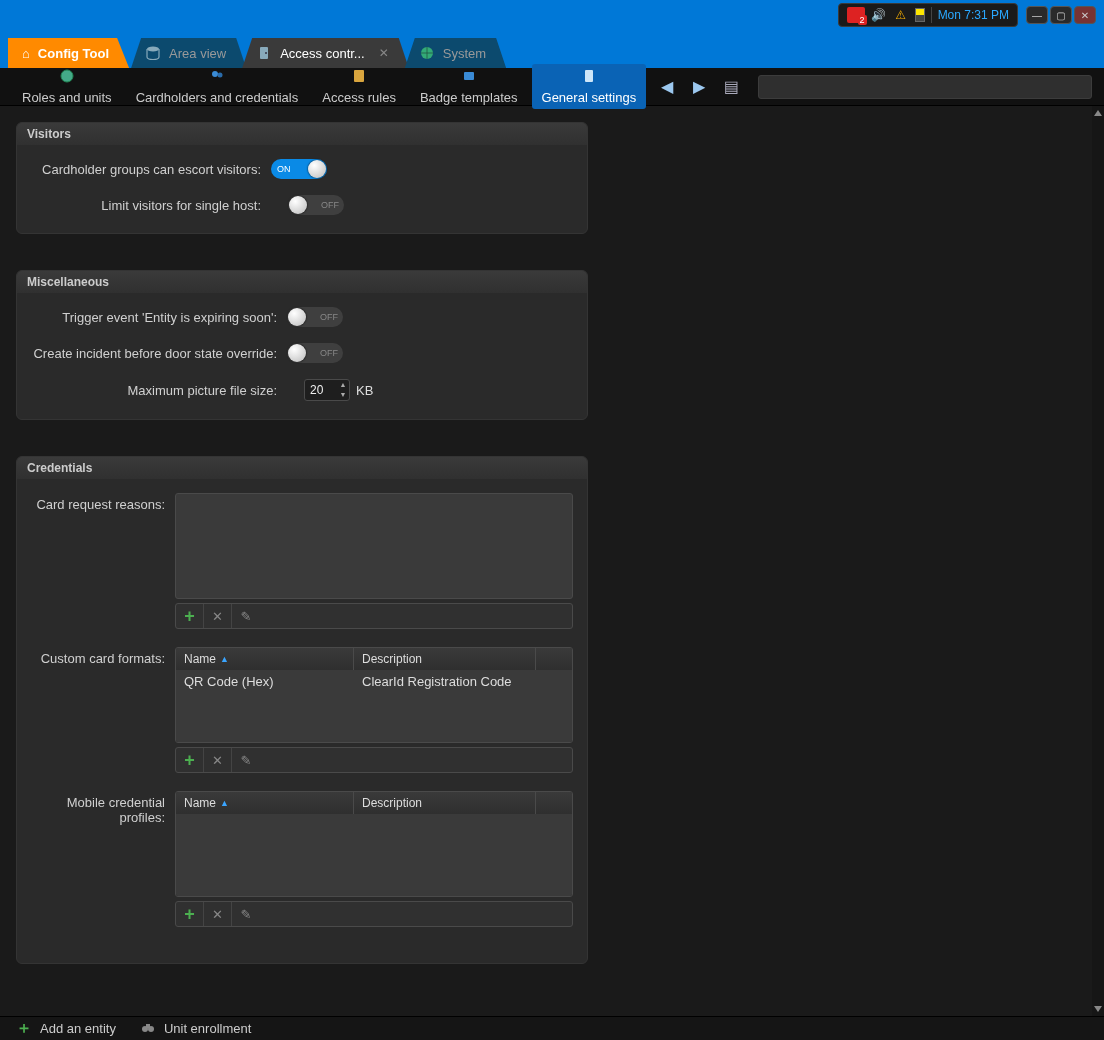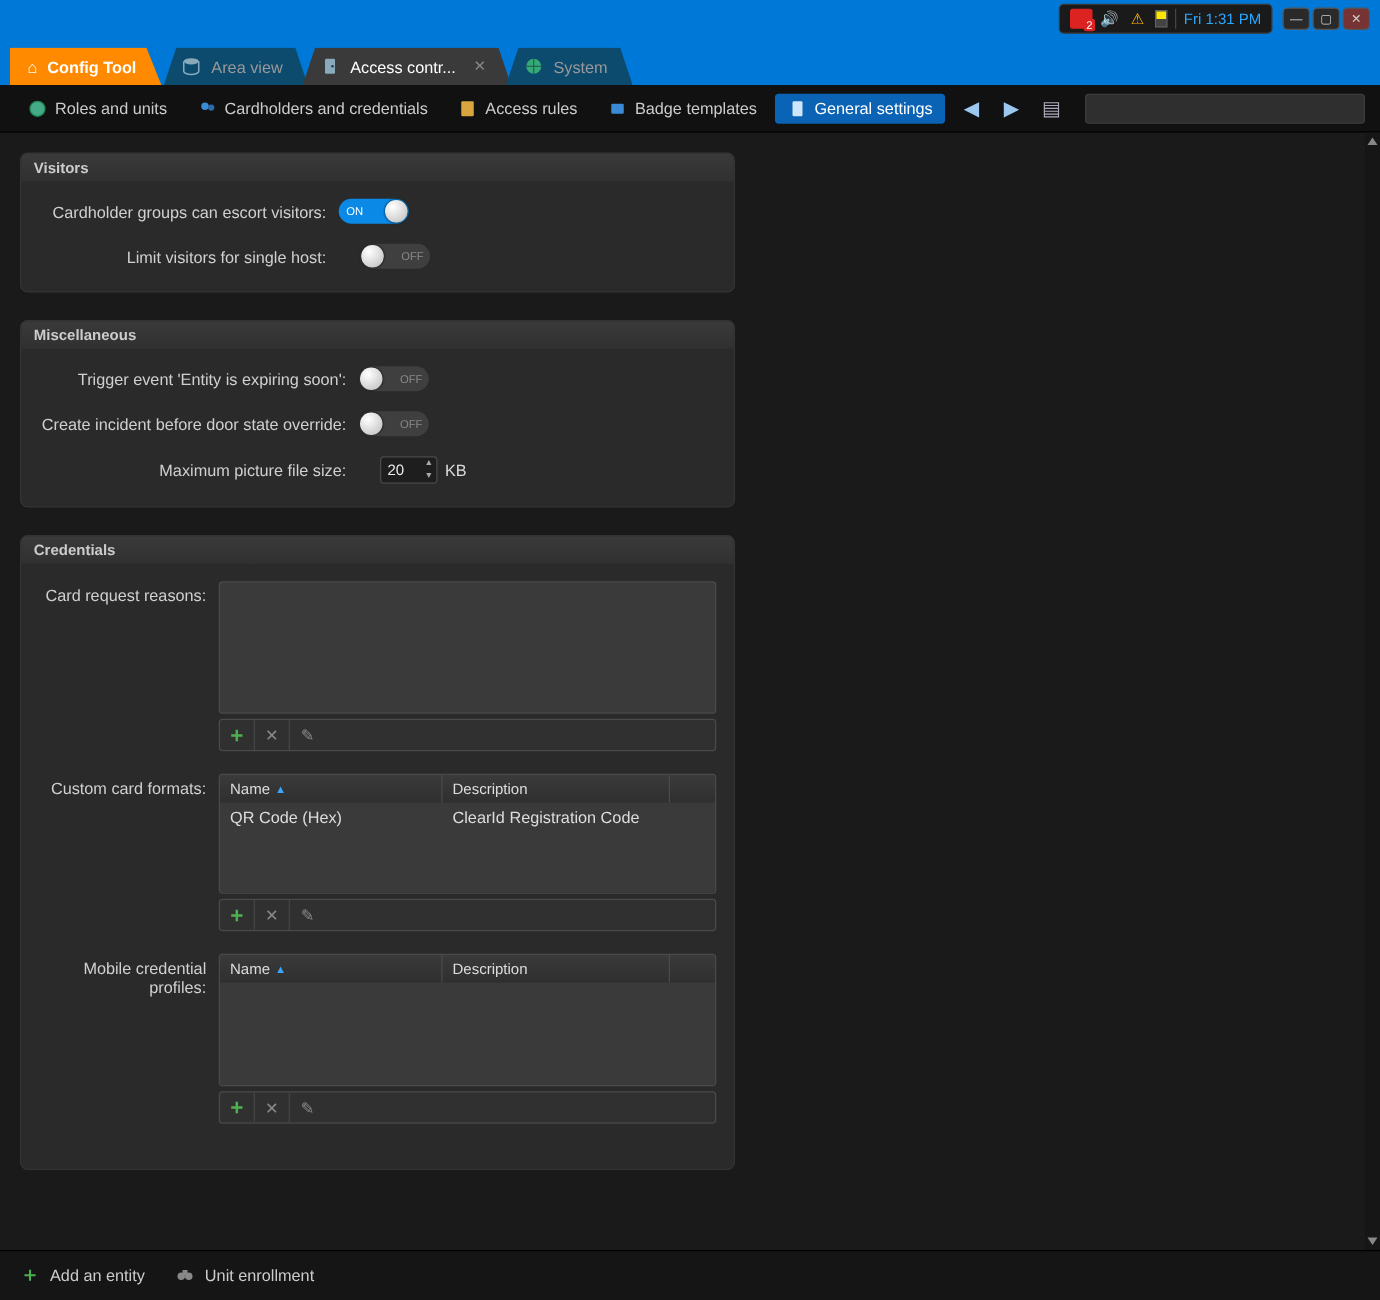--- a/index.html
+++ b/index.html
@@ -28,35 +28,35 @@
 .apptab.access{ background:#3a3a3a; color:#fff; margin-left:-4px; clip-path: polygon(10px 0, calc(100% - 10px) 0, 100% 100%, 0 100%);}
 .apptab.system{ background:#0c4a6e; margin-left:-4px; clip-path: polygon(10px 0, calc(100% - 10px) 0, 100% 100%, 0 100%);}
 .apptab .xclose{ color:#888; margin-left:6px; font-size:12px;}
 .apptab .ticon{ width:16px; height:16px; display:inline-block; }
 
 
 .workarea { position:absolute; top:68px; left:0; right:0; bottom:0; background:#1a1a1a; display:flex; flex-direction:column; }
 
 
 .subnav { height:38px; background:#111; display:flex; align-items:center; padding:0 12px; gap:4px; border-bottom:1px solid #000;}
-.subnav .item{ display:flex; align-items:center; gap:6px; padding:4px 10px; color:#ccc; font-size:13px; border-radius:3px; cursor:pointer; }
+.subnav .item{ display:flex; align-items:center; gap:6px; padding:4px 10px; color:#ccc; font-size:13px; border-radius:3px; cursor:pointer;flex-direction:column; }
 .subnav .item.active{ background:#0a63b5; color:#fff; }
 .subnav .navarrow{ width:22px; height:22px; display:flex; align-items:center; justify-content:center; color:#9cc8ef; cursor:pointer; margin-left:6px; border-radius:2px;}
 .subnav .search{ margin-left:12px; flex:1; height:24px; background:#2f2f2f; border:1px solid #3c3c3c; border-radius:3px; }
 .subnav .grid-ic{ color:#aab; margin-left:6px; }
 
 
 .content{ flex:1; display:flex; position:relative; }
 .scroll{ flex:1; overflow-y:auto; padding:16px; }
 .rhs-scrollbar{ width:12px; background:#161616; position:relative; }
 .rhs-scrollbar::before, .rhs-scrollbar::after{ content:""; position:absolute; left:2px; width:0; height:0; border-left:4px solid transparent; border-right:4px solid transparent;}
 .rhs-scrollbar::before{ top:4px; border-bottom:6px solid #888;}
 .rhs-scrollbar::after{ bottom:4px; border-top:6px solid #888;}
 
-.panel{ width:572px; background:#2a2a2a; border:1px solid #343434; border-radius:6px; margin-bottom:22px; overflow:hidden; }
+.panel{ width:572px; background:#2a2a2a; border:1px solid #343434; border-radius:6px; margin-bottom:36px; overflow:hidden; }
 .panel-header{ background:linear-gradient(#3a3a3a,#303030); color:#ccc; font-size:12px; font-weight:600; padding:4px 10px;}
 .panel-body{ padding:14px 14px 18px 14px; color:#ddd; font-size:13px; }
 
 .row{ display:flex; align-items:center; margin-bottom:16px;}
 .row:last-child{ margin-bottom:0;gap:17px;}
 .row .lbl{ width:240px; text-align:right; padding-right:10px; color:#d0d0d0; }
 .row .ctrl{ flex:1; display:flex; align-items:center; gap:6px;}
 
 
 .toggle{ width:56px; height:20px; background:#3f3f3f; border-radius:10px; position:relative; cursor:pointer; display:flex; align-items:center; }
@@ -111,21 +111,21 @@
 </head>
 <body>
 
 <div class="osbar">
   <div class="tray">
     <span class="ic medkit"></span>
     <span class="ic">🔊</span>
     <span class="ic warn">⚠</span>
     <span class="battery"></span>
     <span class="sep"></span>
-    <span class="clock">Fri 1:31 PM</span>
+    <span class="clock">Mon 7:31 PM</span>
   </div>
   <div class="winbtns">
     <div class="wb">—</div>
     <div class="wb">▢</div>
     <div class="wb close">✕</div>
   </div>
 </div>
 
 <div class="apptabs">
   <div class="apptab home">

